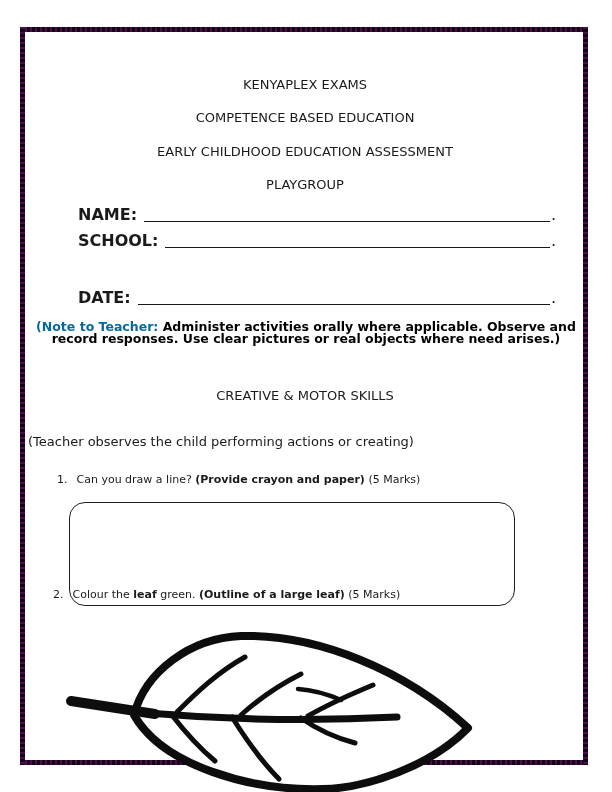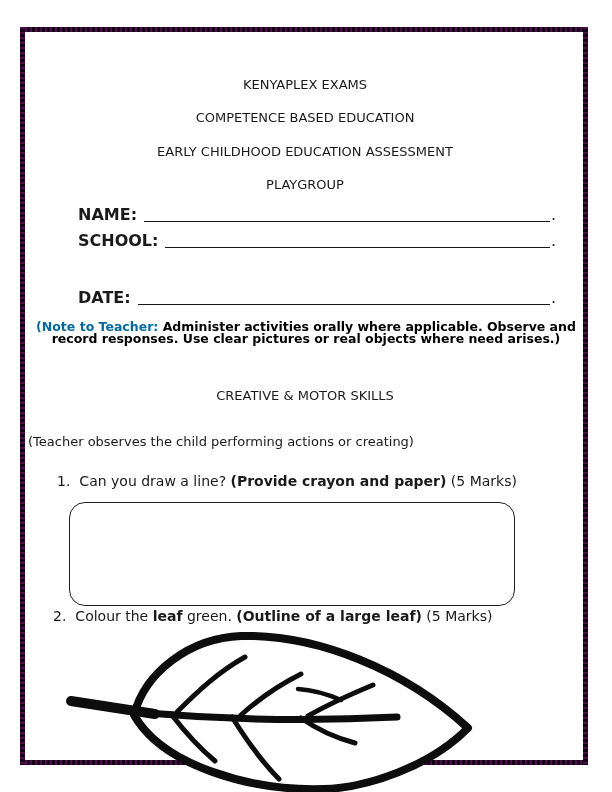--- a/index.html
+++ b/index.html
@@ -36,23 +36,23 @@
   .note-line{position:absolute;left:8px;right:8px;text-align:center;white-space:nowrap;
              font-weight:bold;font-size:12.5px;z-index:2}
   .n1{top:319px}.n2{top:331px}
   .note-prefix{color:#0369a1}
   .note-body{color:#000000}
 
   .heading{top:388px}
   .obs{position:absolute;left:28px;top:434px;font-size:13px;
        white-space:nowrap;z-index:2}
 
-  .question{position:absolute;font-size:14px;white-space:nowrap;z-index:2}
+  .question{position:absolute;font-size:11px;white-space:nowrap;z-index:2}
   .q1{left:57px;top:473px}
-  .q2{left:53px;top:608px}
+  .q2{left:53px;top:588px}
   .qnum{margin-right:9px}
   .b{font-weight:bold}
 
   .answer-box{position:absolute;left:69px;top:502px;width:444px;height:102px;
               border:1.3px solid #202020;border-radius:16px;background:#fff;z-index:2}
 
   .leaf-wrap{position:absolute;left:55px;top:628px;width:420px;height:164px;z-index:3}
   .leaf-wrap svg{display:block}
 </style>
 </head>

